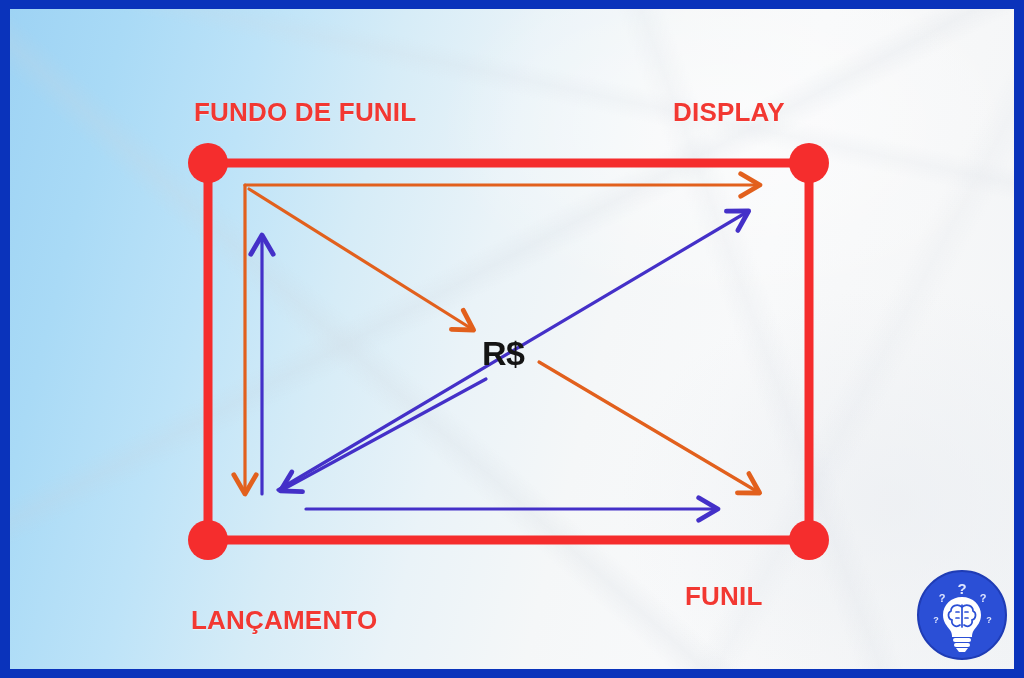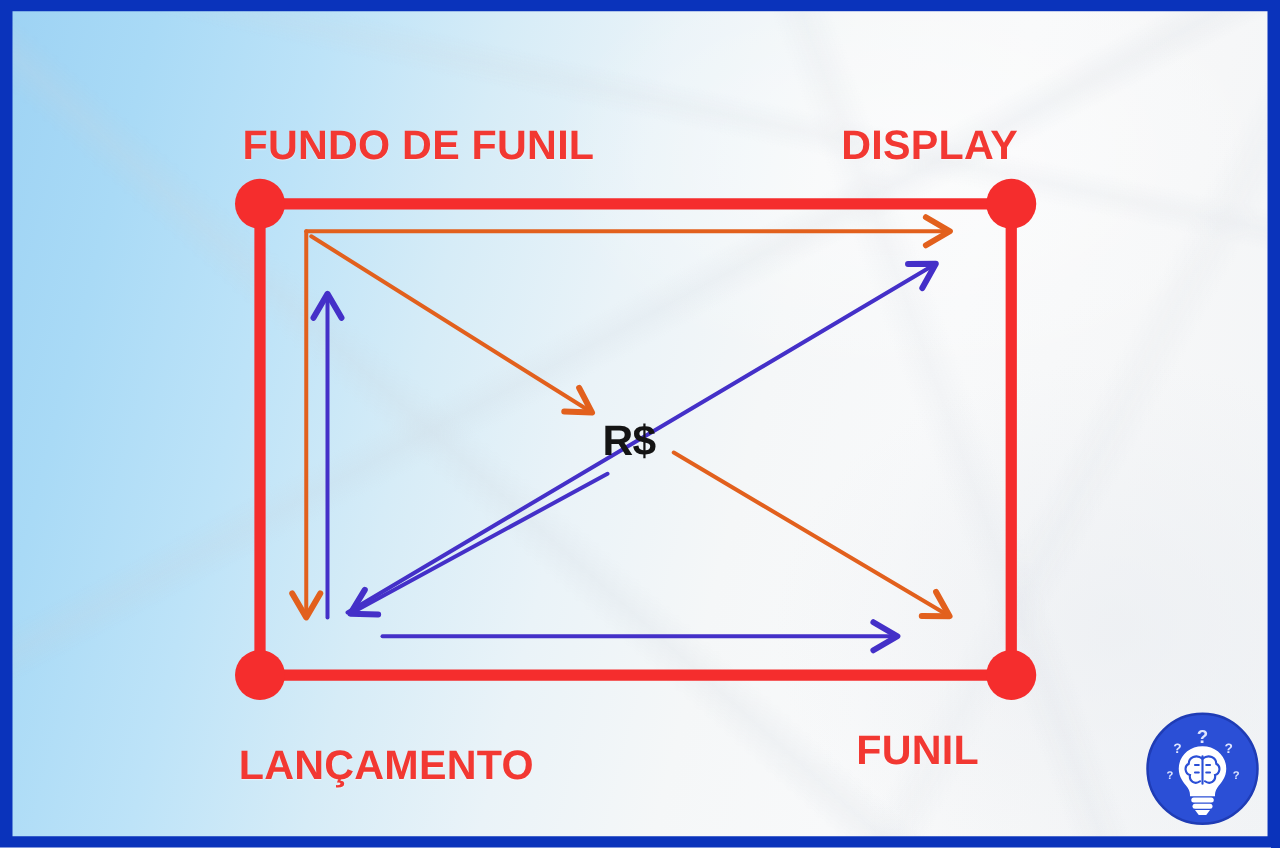--- a/index.html
+++ b/index.html
@@ -57,21 +57,21 @@
       linear-gradient(12deg, rgba(255,255,255,0) 78%, rgba(206,213,222,0.25) 80%, rgba(255,255,255,0) 82%);
   }
   #vector-layer {
     position: absolute;
     left: 0; top: 0;
     width: 1004px; height: 660px;
   }
   .node-label {
     position: absolute;
     font-weight: bold;
-    font-size: 33px;
+    font-size: 26px;
     letter-spacing: 0.2px;
     color: #f23832;
     white-space: nowrap;
     text-shadow: 0 1px 1px rgba(255,255,255,0.5);
   }
   .center-label {
     position: absolute;
     font-weight: bold;
     font-size: 34px;
     color: #141414;
@@ -140,21 +140,21 @@
         <circle cx="799" cy="154" r="20" fill="#f52d2d"></circle>
         <circle cx="198" cy="531" r="20" fill="#f52d2d"></circle>
         <circle cx="799" cy="531" r="20" fill="#f52d2d"></circle>
       </g>
     </svg>
 
     <div class="node-label" style="left:184px; top:88px;">FUNDO DE FUNIL</div>
 
     <div class="node-label" style="left:663px; top:88px;text-align:right;">DISPLAY</div>
 
-    <div class="node-label" style="left:181px; top:584px;">LANÇAMENTO</div>
+    <div class="node-label" style="left:181px; top:596px;">LANÇAMENTO</div>
 
     <div class="node-label" style="left:675px; top:572px;">FUNIL</div>
 
     <div class="center-label" style="left:472px; top:325px;">R$</div>
 
     <div id="logo">
       <svg viewBox="0 0 96 96" width="96" height="96">
         <circle cx="48" cy="48" r="44" fill="#2b4fd6"></circle>
         <circle cx="48" cy="48" r="44" fill="none" stroke="#1f3cb5" stroke-width="2"></circle>
 

